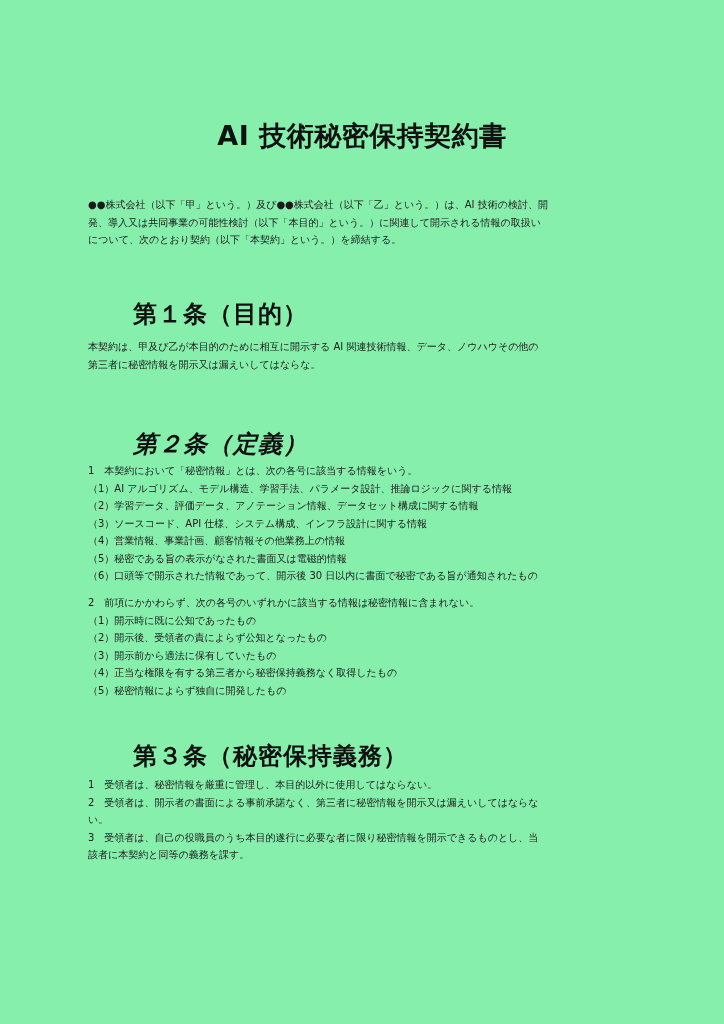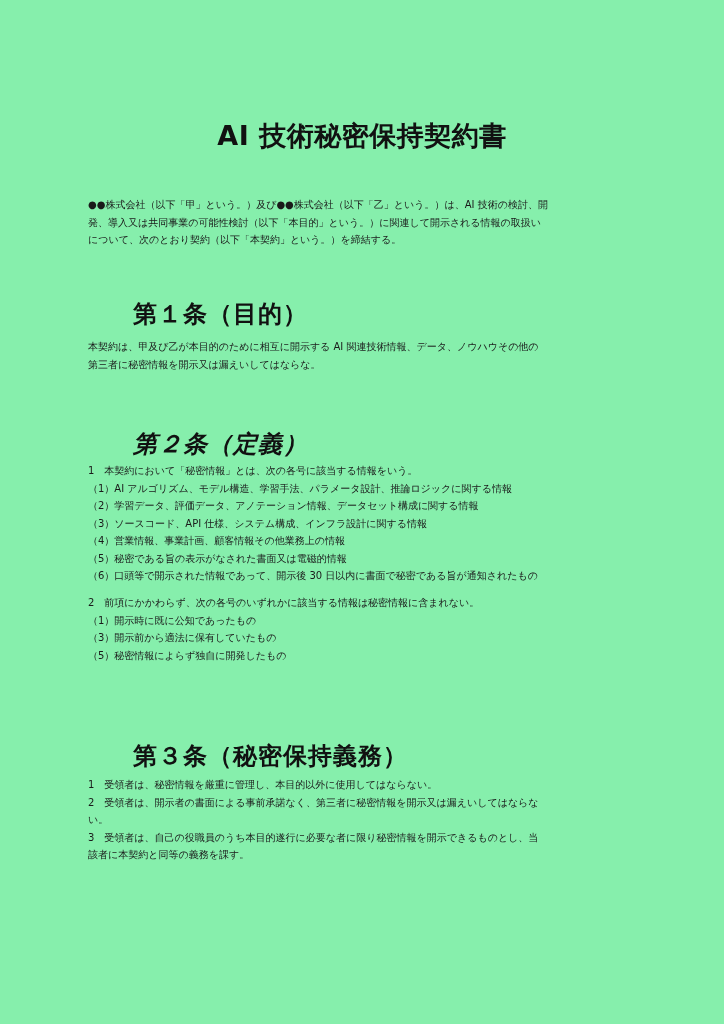--- a/index.html
+++ b/index.html
@@ -37,21 +37,23 @@
     <span class="line">（1）AI アルゴリズム、モデル構造、学習手法、パラメータ設計、推論ロジックに関する情報</span>
     <span class="line">（2）学習データ、評価データ、アノテーション情報、データセット構成に関する情報</span>
     <span class="line">（3）ソースコード、API 仕様、システム構成、インフラ設計に関する情報</span>
     <span class="line">（4）営業情報、事業計画、顧客情報その他業務上の情報</span>
     <span class="line">（5）秘密である旨の表示がなされた書面又は電磁的情報</span>
     <span class="line">（6）口頭等で開示された情報であって、開示後 30 日以内に書面で秘密である旨が通知されたもの</span>
   </div>
   <div class="para" style="top:594px;">
     <span class="line">2　前項にかかわらず、次の各号のいずれかに該当する情報は秘密情報に含まれない。</span>
     <span class="line">（1）開示時に既に公知であったもの</span>
+    <span class="line">（2）開示後、受領者の責によらず公知となったもの</span>
     <span class="line">（3）開示前から適法に保有していたもの</span>
+    <span class="line">（4）正当な権限を有する第三者から秘密保持義務なく取得したもの</span>
     <span class="line">（5）秘密情報によらず独自に開発したもの</span>
   </div>
 
   <div class="heading" style="top:740px;text-align:right;">第３条（秘密保持義務）</div>
   <div class="para" style="top:776px;">
     <span class="line">1　受領者は、秘密情報を厳重に管理し、本目的以外に使用してはならない。</span>
     <span class="line">2　受領者は、開示者の書面による事前承諾なく、第三者に秘密情報を開示又は漏えいしてはならな</span>
     <span class="line">い。</span>
     <span class="line">3　受領者は、自己の役職員のうち本目的遂行に必要な者に限り秘密情報を開示できるものとし、当</span>
     <span class="line">該者に本契約と同等の義務を課す。</span>

